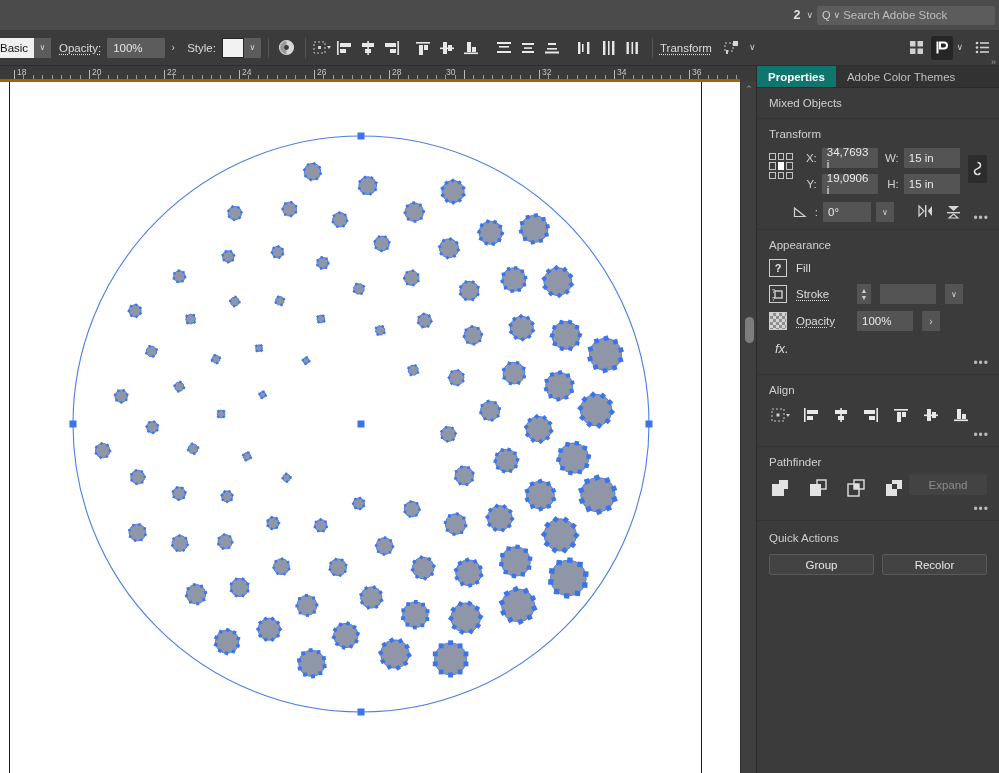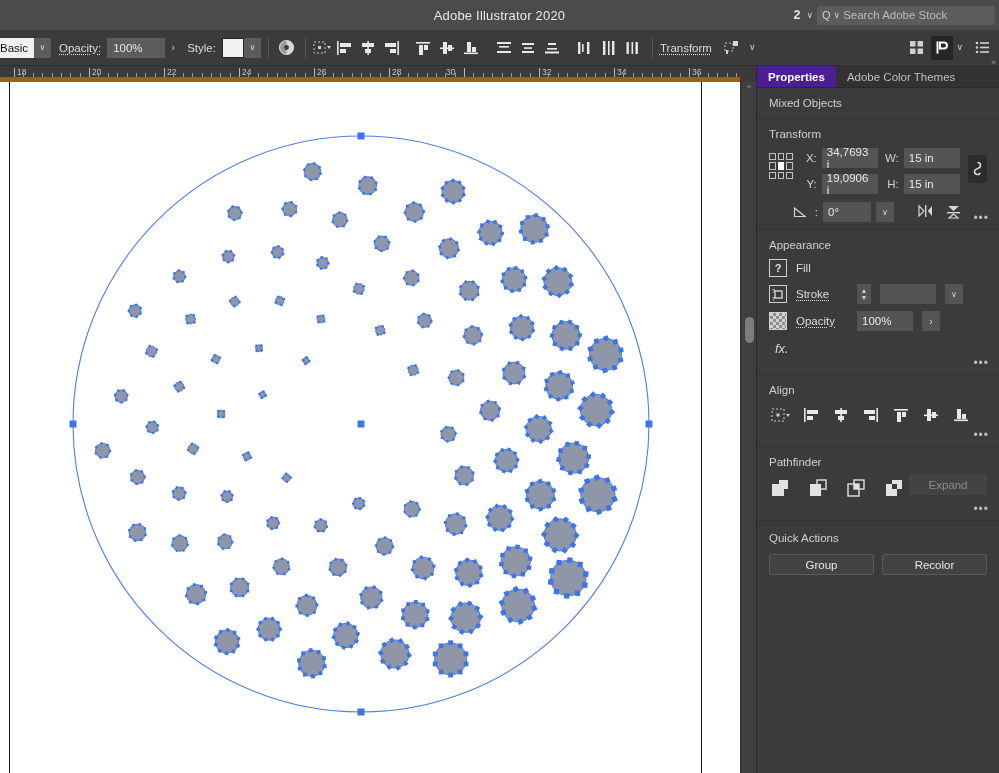--- a/index.html
+++ b/index.html
@@ -64,21 +64,21 @@
     width:22px; height:24px; display:flex; align-items:center; justify-content:center;
   }
   .icon-btn.sm { width:19px; }
   .icon-btn.active { background:#252525; border-radius:2px; }
   .align-grp { display:flex; align-items:center; }
   .align-grp .icon-btn { width:24px; }
 
   
   .ruler-h {
     position:absolute; left:0; top:66px; width:740px; height:16px;
-    background:#3a3a3a; border-bottom:5px solid #a16207; overflow:hidden;
+    background:#3a3a3a; border-bottom:3px solid #a16207; overflow:hidden;
   }
   .ruler-h .tk { position:absolute; bottom:0; width:1px; background:#9b9b9b; }
   .ruler-h .tk.maj { height:9px; background:#b9b9b9; }
   .ruler-h .tk.min { height:4px; }
   .ruler-h .lb {
     position:absolute; top:1px; font-size:8.5px; color:#c6c6c6;
     font-family:"Liberation Sans", sans-serif;
   }
 
   
@@ -112,21 +112,21 @@
     position:absolute; left:756px; top:66px; width:243px; height:707px;
     background:#3b3b3b; border-left:1px solid #2a2a2a;
   }
   .panel-tabs {
     display:flex; height:22px; background:#323232; align-items:stretch;
     border-bottom:1px solid #2a2a2a;
   }
   .panel-tab {
     display:flex; align-items:center; padding:0 11px; font-size:11.5px; color:#bfbfbf;
   }
-  .panel-tab.active { background:#4c1d95; color:#ffffff; font-weight:bold; }
+  .panel-tab.active { background:#0f766e; color:#ffffff; font-weight:bold; }
   .tab-collapse {
     position:absolute; right:3px; top:-9px; font-size:9px; color:#9a9a9a;
   }
   .panel-subtitle {
     padding:9px 12px 9px; font-size:11.5px; color:#cfcfcf;
     border-bottom:1px solid #333;
   }
   .sect { padding:9px 12px 7px; border-bottom:1px solid #333; position:relative; }
   .sect-title { font-size:11.5px; color:#cfcfcf; margin-bottom:8px; }
   .dots { position:absolute; right:10px; bottom:5px; color:#b9b9b9; font-size:12px; letter-spacing:1px; line-height:1;}
@@ -203,21 +203,20 @@
   svg { display:block; }
   .ic { fill:#d0d0d0; }
   .ic-l { fill:#e8e8e8; }
 </style>
 </head>
 <body>
 
 <div class="app">
 
   <div class="titlebar">
-    <div class="titlebar-title">Adobe Illustrator 2020</div>
     <div class="tb-right">
       <span class="doc-count">2</span>
       <span class="caret">∨</span>
       <div class="stock-search">
         <span class="sico">Q</span>
         <span class="caret">∨</span>
         <span>Search Adobe Stock</span>
       </div>
     </div>
   </div>

